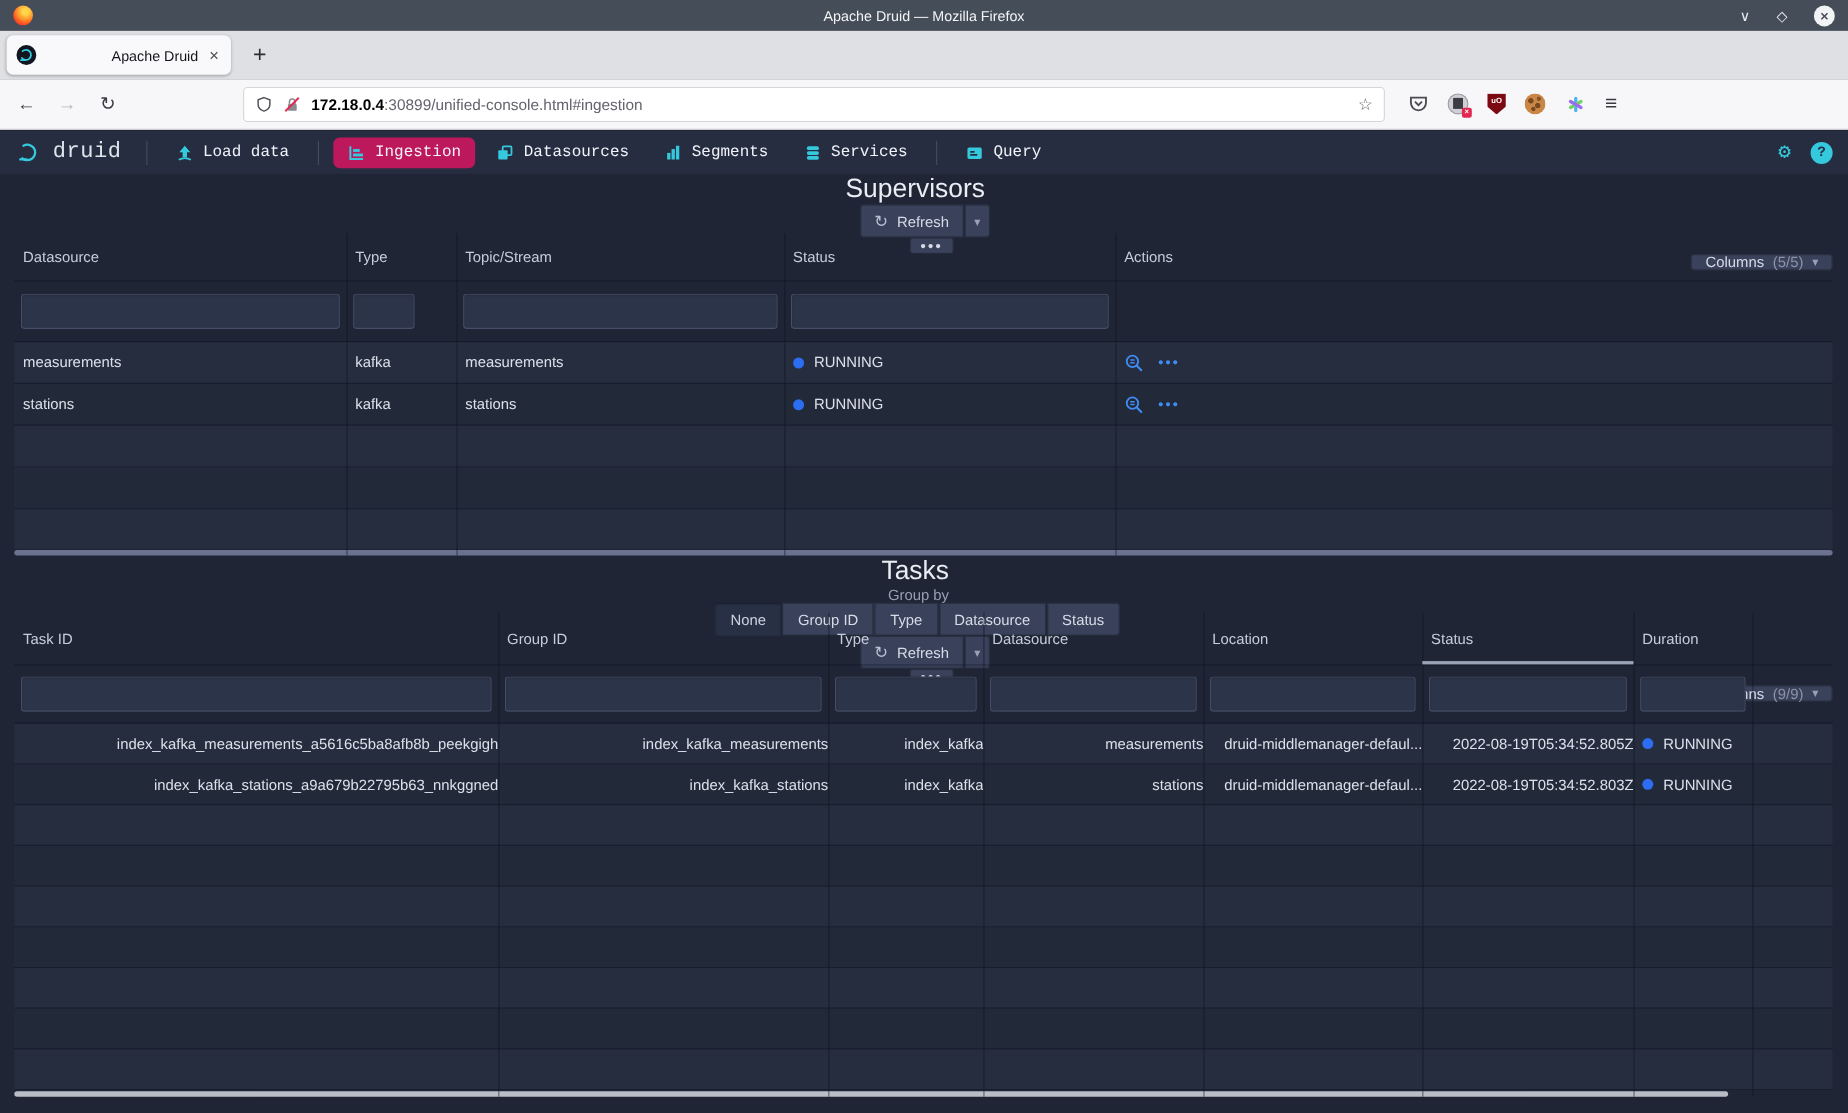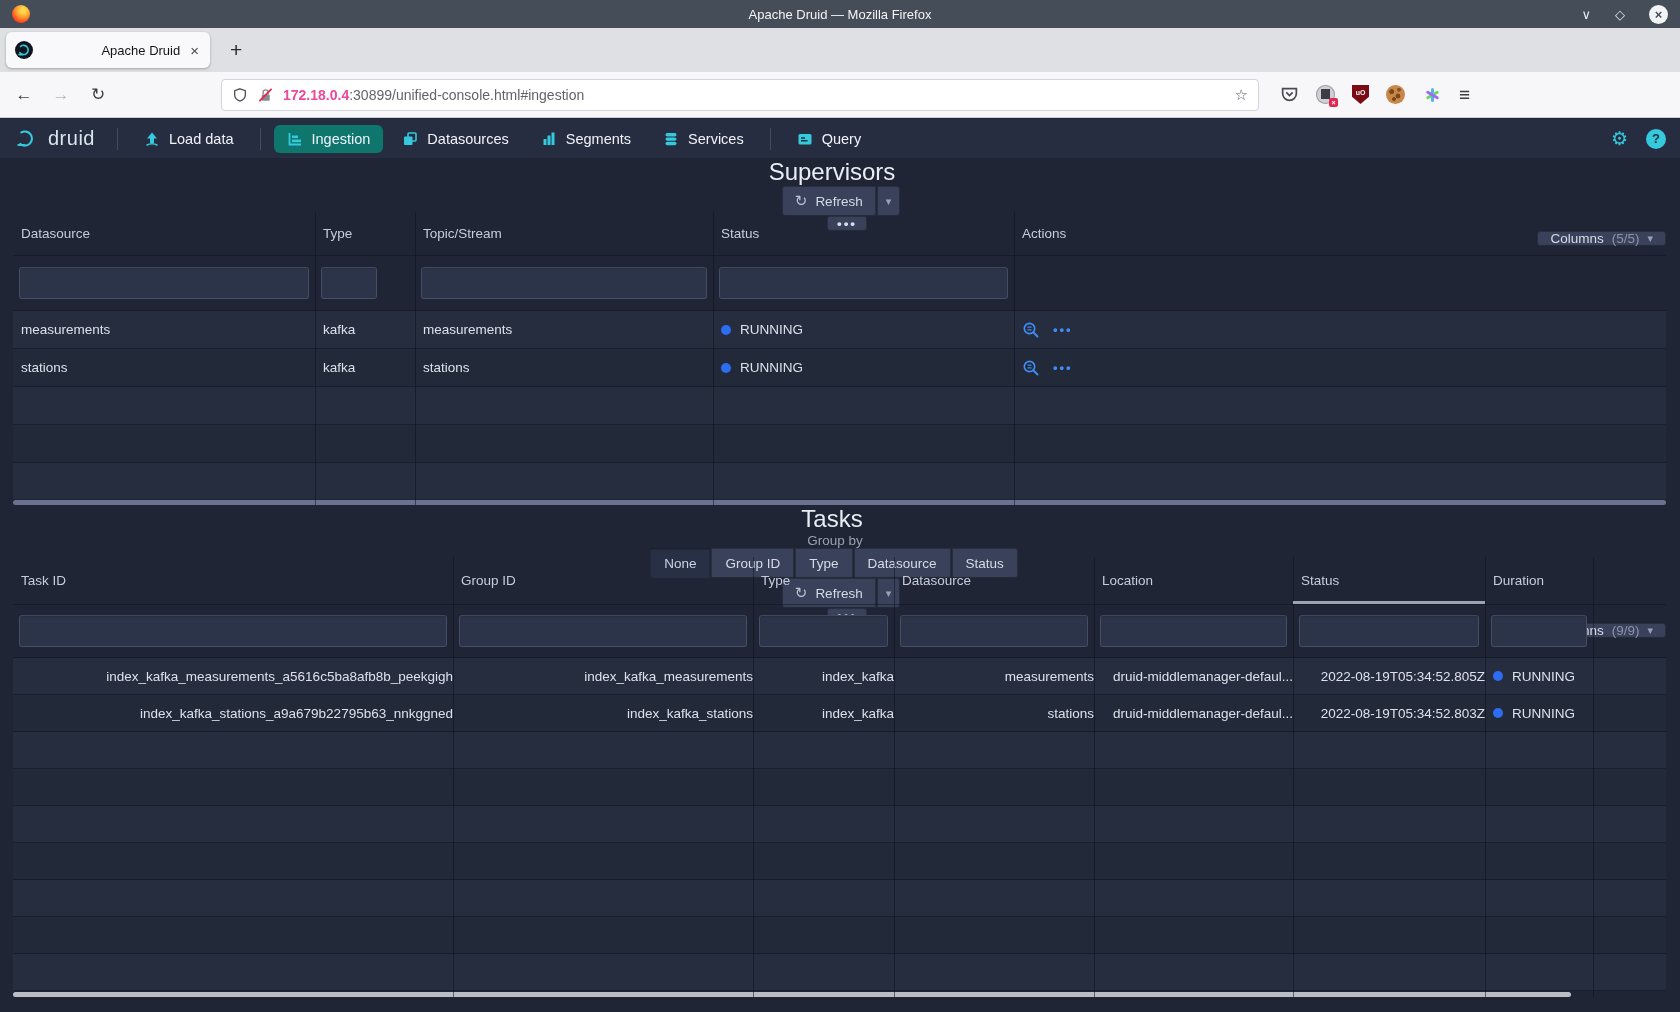--- a/index.html
+++ b/index.html
@@ -30,21 +30,21 @@
   .newtab { margin-left:14px; color:#2c2c33; font-size:21px; font-weight:300; padding:0 6px; }
 
   
   .toolbar { position:absolute; top:72px; left:0; right:0; height:46px; background:#f7f7f9;
     border-bottom:1px solid #cdced4; display:flex; align-items:center; padding:0 14px; gap:17px; }
   .navbtn { width:20px; text-align:center; font-size:17px; color:#3b3b42; }
   .navbtn.disabled { color:#b6b6bf; }
   .urlbar { flex:1; max-width:1038px; margin-left:96px; height:32px; background:#ffffff;
     border:1px solid #d4d4da; border-radius:4px; display:flex; align-items:center; padding:0 10px; gap:9px; }
   .url-text { font-size:14px; white-space:nowrap; overflow:hidden; }
-  .url-host { color:#ec4899; font-weight:bold;margin-top:43px; }
+  .url-host { color:#000000; font-weight:bold;margin-top:43px; }
   .url-rest { color:#63636d; }
   .url-star { margin-left:auto; color:#5c5c66; font-size:15px; }
   .tool-icons { display:flex; align-items:center; gap:17px; margin-left:4px; }
   .ext-circle { width:19px; height:19px; border-radius:50%; background:#cfcfd5; position:relative;
     box-shadow:inset 0 0 0 1px #9d9da6; }
   .ext-circle::before { content:""; position:absolute; left:5px; top:4px; width:9px; height:10px;
     background:radial-gradient(circle at 50% 28%, #3c3c44 3px, transparent 3.4px),
                radial-gradient(ellipse at 50% 95%, #3c3c44 6px, transparent 6.4px); }
   .ext-badge { position:absolute; right:-3px; bottom:-3px; width:9px; height:9px; border-radius:2px;
     background:#e22850; color:#fff; font-size:7px; line-height:9px; text-align:center; font-weight:bold; }
@@ -58,27 +58,27 @@
                radial-gradient(circle at 68% 25%, #8a5526 1.7px, transparent 2.2px), #c98646; }
   .spark { position:relative; width:20px; height:20px; }
   .spark i { position:absolute; left:9px; top:3px; width:3px; height:14px; border-radius:2px; display:block; }
   .spark i:nth-child(1){ background:#4fb3f0; transform:rotate(0deg); }
   .spark i:nth-child(2){ background:#72d465; transform:rotate(60deg); }
   .spark i:nth-child(3){ background:#9b6cf0; transform:rotate(120deg); }
   .menu-icon { font-size:19px; color:#3b3b42; }
 
   
   .dnav { position:absolute; top:119px; left:0; right:0; height:39px; background:#272d41;
-    display:flex; align-items:center; padding:0 14px; }
+    display:flex; align-items:center; padding:0 14px;font-family:Liberation Mono, monospace; }
   .dlogo { display:flex; align-items:center; gap:9px; margin-right:12px; }
   .dlogo-text { color:#d9e6ea; font-size:20px; letter-spacing:.5px; }
   .nsep { width:1px; height:22px; background:#424a64; margin:0 10px; }
   .nitem { display:flex; align-items:center; gap:9px; padding:6px 13px; border-radius:6px;
     color:#f0f3f9; font-size:14.5px; margin:0 3px; }
-  .nitem.active { background:#0f766e; }
+  .nitem.active { background:#be185d; }
   .nspacer { flex:1; }
   .gear { color:#35c9dd; font-size:19px; margin-right:18px; }
   .helpc { width:20px; height:20px; border-radius:50%; background:#35c9dd; color:#272d41;
     font-size:13px; font-weight:bold; display:flex; align-items:center; justify-content:center; }
 
   
   .content { position:absolute; top:158px; left:0; right:0; bottom:0; }
   .sec-head { display:flex; align-items:center; padding:0 14px 0 16px;flex-direction:column; }
   .sup-head { height:54px; }
   .tasks-head { height:52px; }

